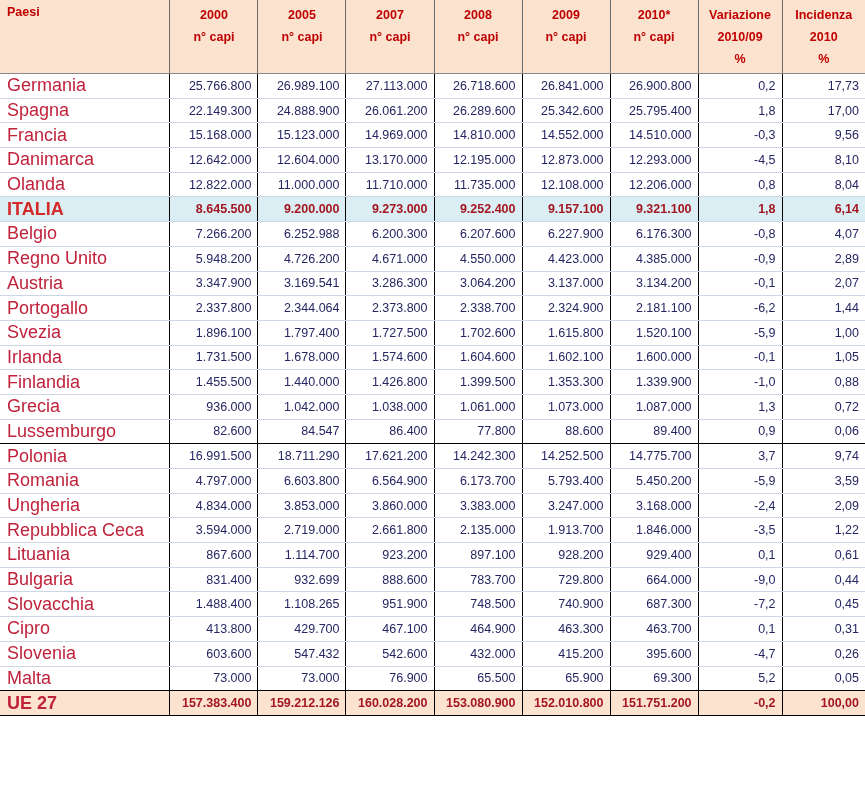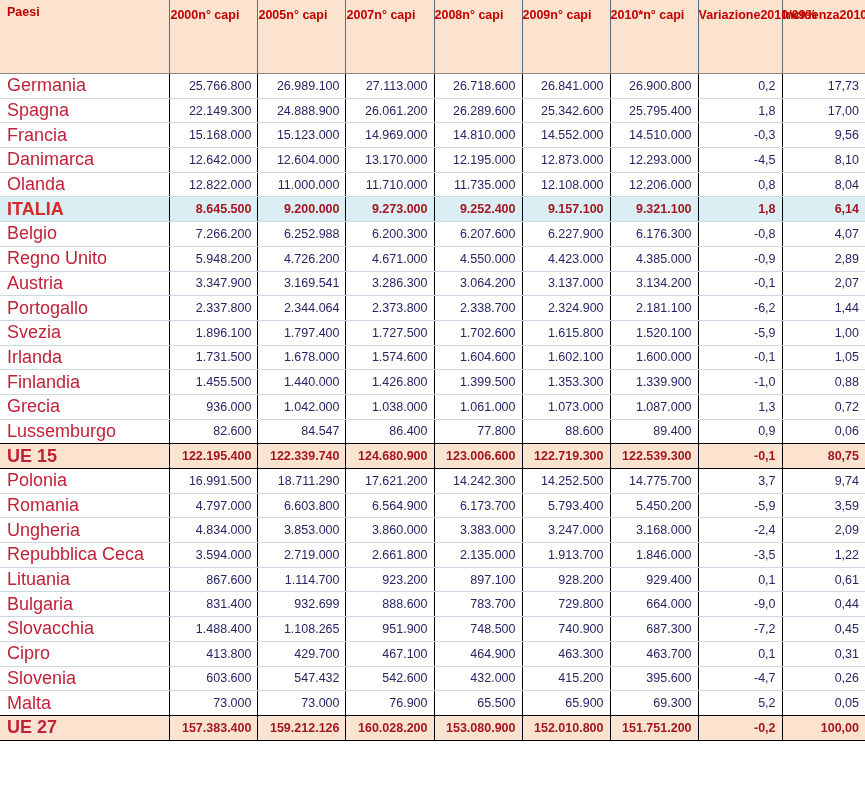--- a/index.html
+++ b/index.html
@@ -43,20 +43,21 @@
     height: 68px;
   }
   thead th:last-child { border-right: none; }
   thead th.th-country {
     text-align: left;
     padding: 5px 0 0 7px;
     vertical-align: top;
   }
   .th-stack {
     display: flex;
+    flex-direction: column;
     align-items: center;
     justify-content: flex-start;
     padding-top: 5px;
     line-height: 1.75;
   }
   .th-line { display: block; white-space: nowrap; }
 
   
   tbody td {
     height: 23.7px;
@@ -330,31 +331,20 @@
           <td class="country">Lussemburgo</td>
           <td>82.600</td>
           <td>84.547</td>
           <td>86.400</td>
           <td>77.800</td>
           <td>88.600</td>
           <td>89.400</td>
           <td>0,9</td>
           <td>0,06</td>
         </tr>
-        <tr class="row-total">
-          <td class="country">UE 15</td>
-          <td>122.195.400</td>
-          <td>122.339.740</td>
-          <td>124.680.900</td>
-          <td>123.006.600</td>
-          <td>122.719.300</td>
-          <td>122.539.300</td>
-          <td>-0,1</td>
-          <td>80,75</td>
-        </tr>
         <tr>
           <td class="country">Polonia</td>
           <td>16.991.500</td>
           <td>18.711.290</td>
           <td>17.621.200</td>
           <td>14.242.300</td>
           <td>14.252.500</td>
           <td>14.775.700</td>
           <td>3,7</td>
           <td>9,74</td>

